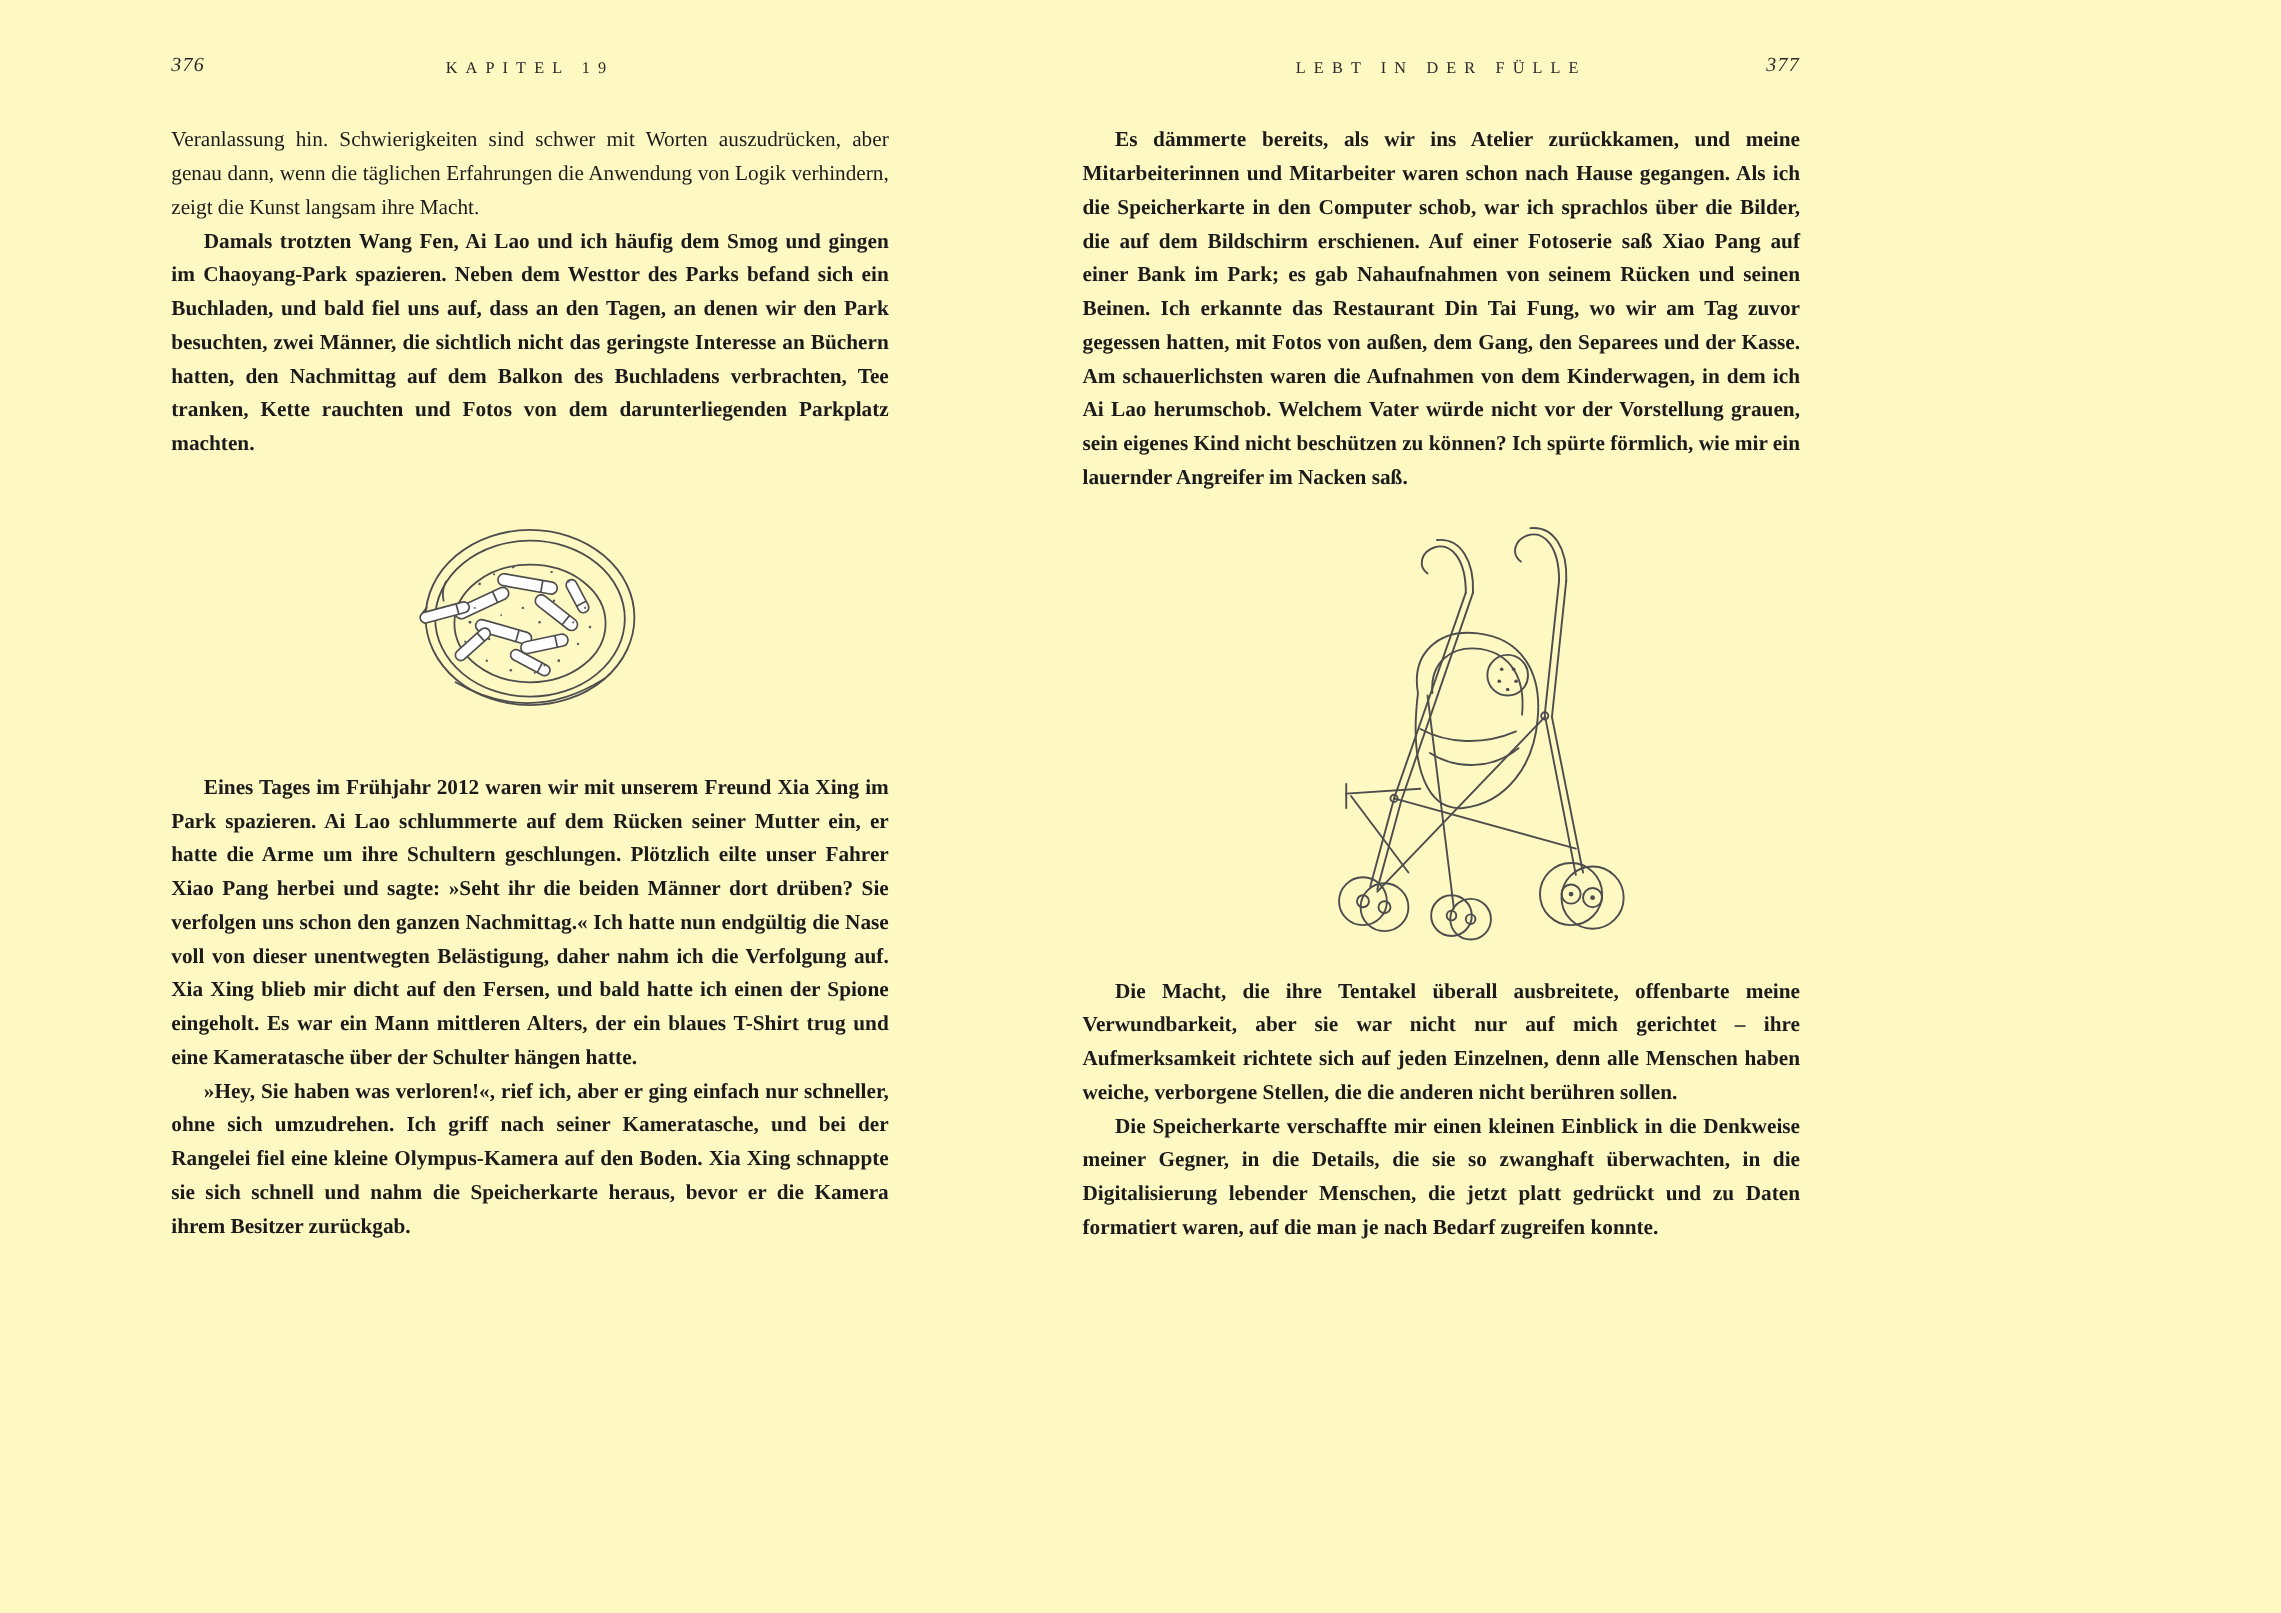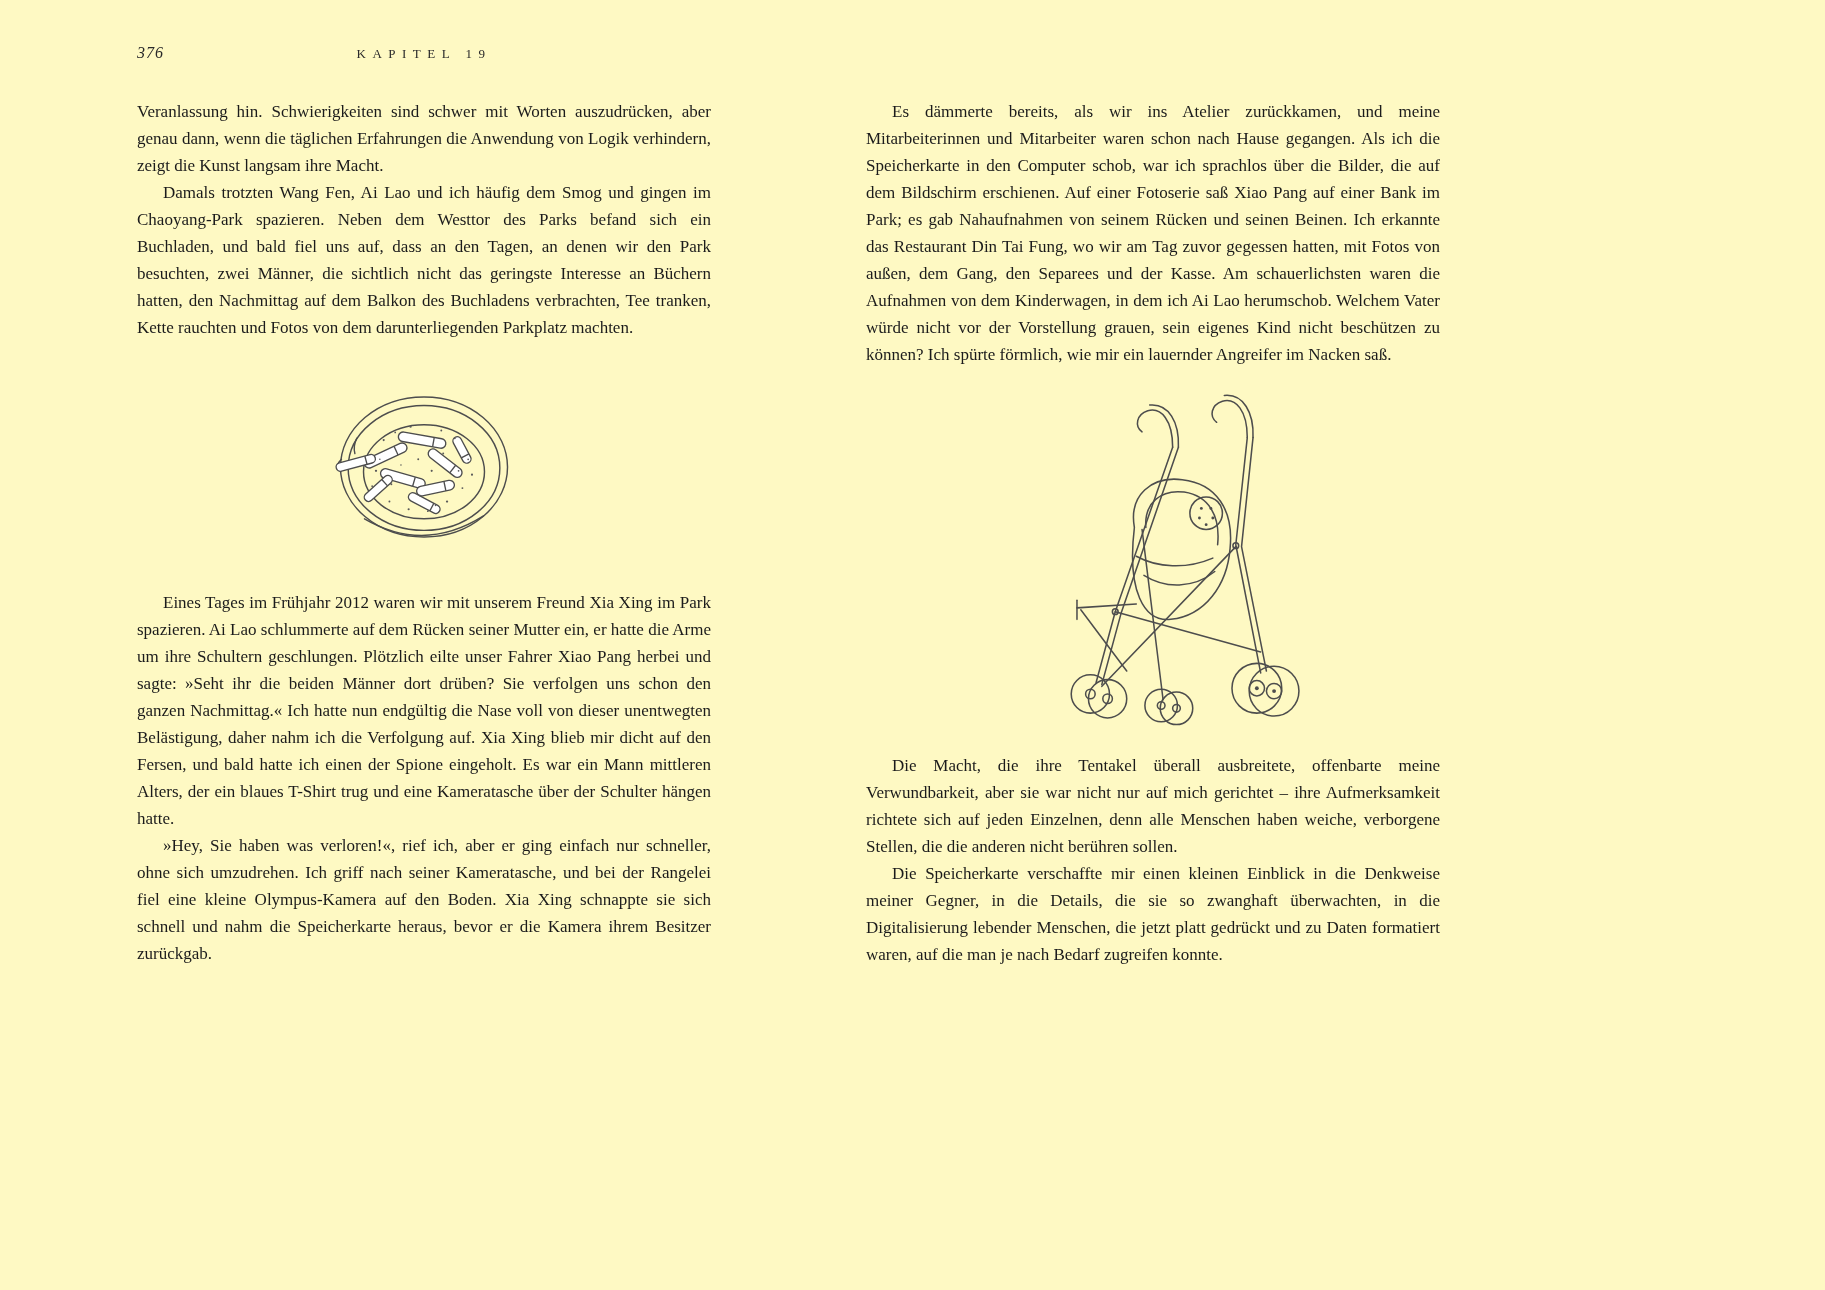--- a/index.html
+++ b/index.html
@@ -40,21 +40,21 @@
     position: absolute;
     top: 98px;
     left: 0;
     width: 100%;
     font-size: 17px;
     line-height: 27px;
     text-align: justify;
     hyphens: auto;
   }
   .para { margin: 0; }
-  .indent { text-indent: 26px; }
+  .indent { text-indent: 26px; font-weight: bold; }
 
   figure.illustration { margin: 30px 0 26px; padding: 0; display: flex; justify-content: center; }
   figure.illustration-stroller { margin: 16px 0 14px; transform: translateX(12px); }
   svg { display: block; }
 </style>
 </head>
 <body>
 
 <div class="spread">
 
@@ -143,20 +143,24 @@
           </g>
         </svg>
       </figure>
 
       <p class="para indent">Eines Tages im Frühjahr 2012 waren wir mit unserem Freund Xia Xing im Park spazieren. Ai Lao schlummerte auf dem Rücken seiner Mutter ein, er hatte die Arme um ihre Schultern geschlungen. Plötzlich eilte unser Fahrer Xiao Pang herbei und sagte: »Seht ihr die beiden Männer dort drüben? Sie verfolgen uns schon den ganzen Nachmittag.« Ich hatte nun endgültig die Nase voll von dieser unentwegten Belästigung, daher nahm ich die Verfolgung auf. Xia Xing blieb mir dicht auf den Fersen, und bald hatte ich einen der Spione eingeholt. Es war ein Mann mittleren Alters, der ein blaues T-Shirt trug und eine Kameratasche über der Schulter hängen hatte.</p>
       <p class="para indent">»Hey, Sie haben was verloren!«, rief ich, aber er ging einfach nur schneller, ohne sich umzudrehen. Ich griff nach seiner Kameratasche, und bei der Rangelei fiel eine kleine Olympus-Kamera auf den Boden. Xia Xing schnappte sie sich schnell und nahm die Speicherkarte heraus, bevor er die Kamera ihrem Besitzer zurückgab.</p>
     </div>
   </section>
 
   <section class="page page-right">
+    <div class="running-head">
+      <span class="running-title">LEBT IN DER FÜLLE</span>
+      <span class="folio folio-right">377</span>
+    </div>
     <div class="body-text">
       <p class="para indent">Es dämmerte bereits, als wir ins Atelier zurückkamen, und meine Mitarbeiterinnen und Mitarbeiter waren schon nach Hause gegangen. Als ich die Speicherkarte in den Computer schob, war ich sprachlos über die Bilder, die auf dem Bildschirm erschienen. Auf einer Fotoserie saß Xiao Pang auf einer Bank im Park; es gab Nahaufnahmen von seinem Rücken und seinen Beinen. Ich erkannte das Restaurant Din Tai Fung, wo wir am Tag zuvor gegessen hatten, mit Fotos von außen, dem Gang, den Separees und der Kasse. Am schauerlichsten waren die Aufnahmen von dem Kinderwagen, in dem ich Ai Lao herumschob. Welchem Vater würde nicht vor der Vorstellung grauen, sein eigenes Kind nicht beschützen zu können? Ich spürte förmlich, wie mir ein lauernder Angreifer im Nacken saß.</p>
 
       <figure class="illustration illustration-stroller">
         <svg viewBox="0 0 300 370" width="288" height="354" aria-hidden="true">
           <g fill="none" stroke="#4d4d4d" stroke-width="1.6" stroke-linecap="round" stroke-linejoin="round">
 
             <path d="M 158 66 C 158 38 146 24 132 28 C 120 32 118 44 126 50"></path>
             <path d="M 164 66 C 165 40 154 20 134 22"></path>
             <path d="M 158 66 L 98 238 L 78 312"></path>

